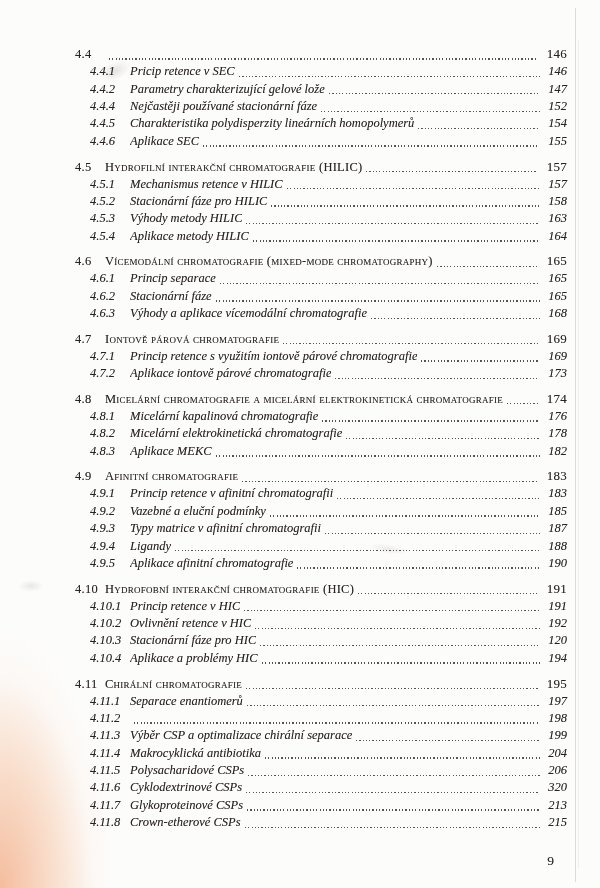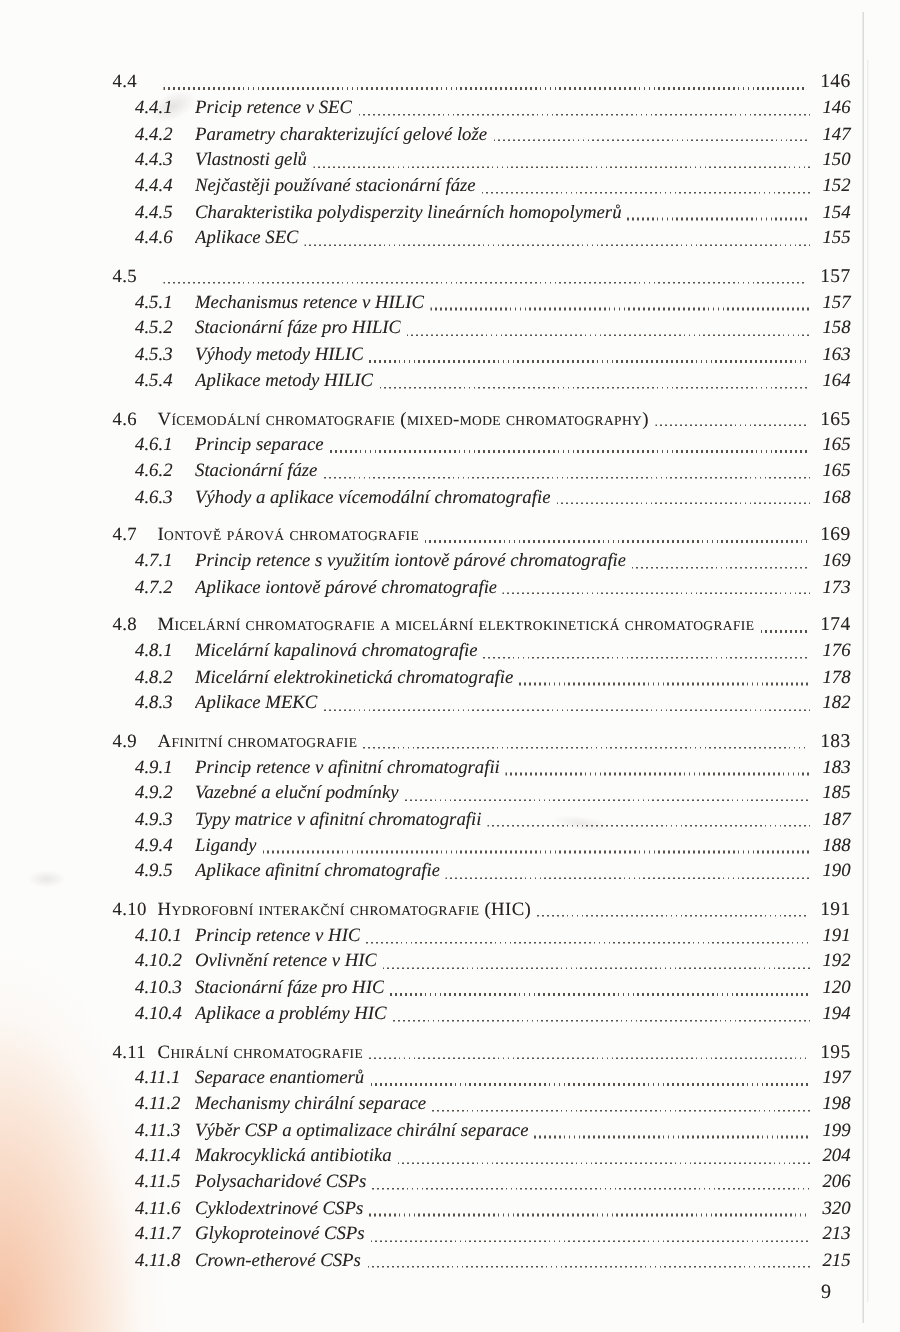--- a/index.html
+++ b/index.html
@@ -92,45 +92,40 @@
         <span class="leader"></span>
         <span class="pg">146</span>
       </div>
       <div class="row subsection">
         <span class="num">4.4.2</span>
         <span class="title">Parametry charakterizující gelové lože</span>
         <span class="leader"></span>
         <span class="pg">147</span>
       </div>
       <div class="row subsection">
-        <span class="num">4.4.3</span>
-        <span class="title">Vlastnosti gelů</span>
-        <span class="leader"></span>
-        <span class="pg">150</span>
-      </div>
-      <div class="row subsection">
         <span class="num">4.4.4</span>
         <span class="title">Nejčastěji používané stacionární fáze</span>
         <span class="leader"></span>
         <span class="pg">152</span>
       </div>
       <div class="row subsection">
         <span class="num">4.4.5</span>
         <span class="title">Charakteristika polydisperzity lineárních homopolymerů</span>
         <span class="leader"></span>
         <span class="pg">154</span>
       </div>
       <div class="row subsection">
         <span class="num">4.4.6</span>
         <span class="title">Aplikace SEC</span>
         <span class="leader"></span>
         <span class="pg">155</span>
       </div>
       <div class="row section">
         <span class="num">4.5</span>
+        <span class="title">Hydrofilní interakční chromatografie (HILIC)</span>
         <span class="leader"></span>
         <span class="pg">157</span>
       </div>
       <div class="row subsection">
         <span class="num">4.5.1</span>
         <span class="title">Mechanismus retence v HILIC</span>
         <span class="leader"></span>
         <span class="pg">157</span>
       </div>
       <div class="row subsection">
@@ -290,21 +285,20 @@
         <span class="pg">195</span>
       </div>
       <div class="row subsection">
         <span class="num">4.11.1</span>
         <span class="title">Separace enantiomerů</span>
         <span class="leader"></span>
         <span class="pg">197</span>
       </div>
       <div class="row subsection">
         <span class="num">4.11.2</span>
-        <span class="title">Mechanismy chirální separace</span>
         <span class="leader"></span>
         <span class="pg">198</span>
       </div>
       <div class="row subsection">
         <span class="num">4.11.3</span>
         <span class="title">Výběr CSP a optimalizace chirální separace</span>
         <span class="leader"></span>
         <span class="pg">199</span>
       </div>
       <div class="row subsection">

